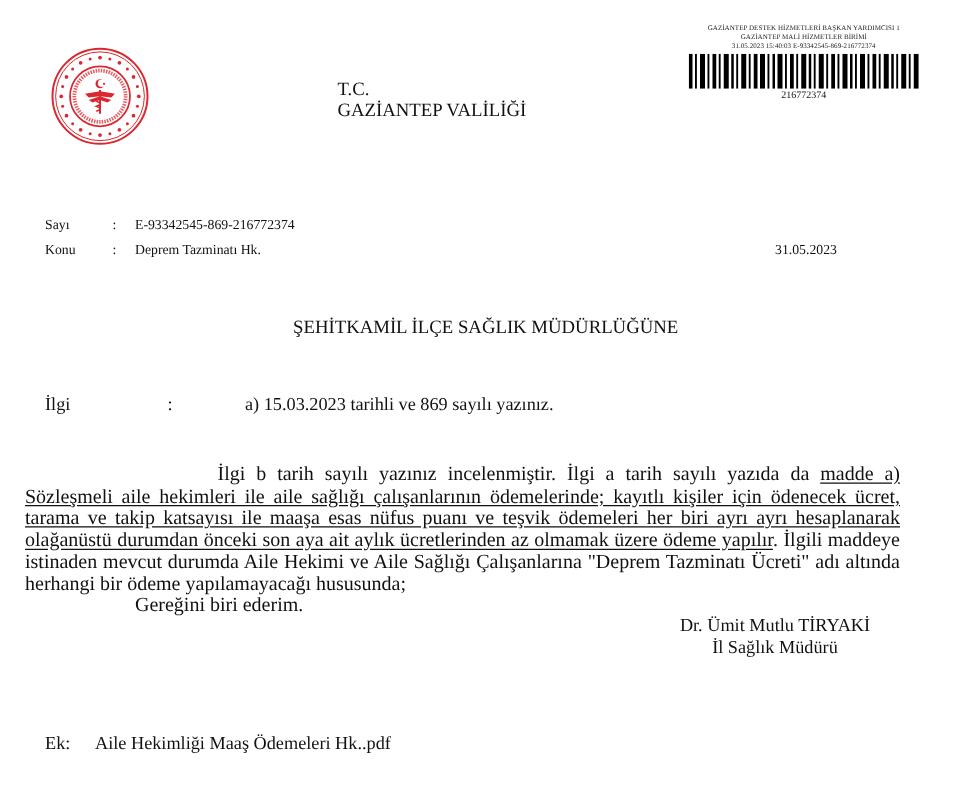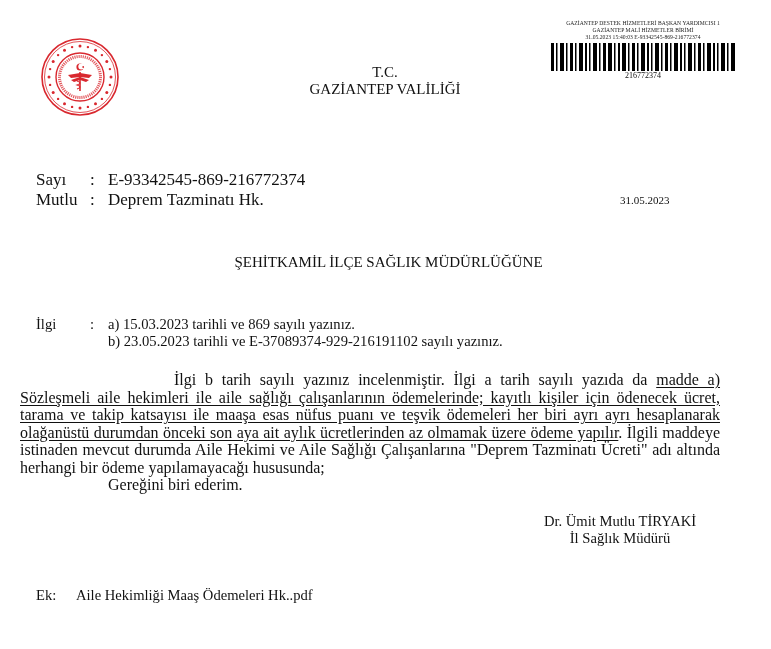--- a/index.html
+++ b/index.html
@@ -18,21 +18,21 @@
     .abs { position: absolute; }
 
     
     .logo {
       left: 40px; top: 37px; width: 80px; height: 80px;
     }
 
     
     .header {
       left: 270px; top: 64px; width: 230px;
-      text-align: center;
+      text-align: left;
       font-size: 15px;
       line-height: 17px;
     }
 
     
     .barcode-block {
       left: 548px; top: 20px; width: 190px;
       text-align: center;
     }
     .barcode-caption {
@@ -51,21 +51,21 @@
     .barcode-number {
       font-size: 8px;
       line-height: 10px;
       color: #111;
       margin-top: 0px;
     }
 
     
     .meta-row {
       left: 36px;
-      font-size: 17px;
+      font-size: 11px;
       line-height: 18px;
       display: flex;
       white-space: nowrap;
     }
     .meta-label { width: 54px; }
     .meta-colon { width: 18px; }
     .meta-value { }
 
     .date {
       left: 620px; top: 171px;
@@ -77,40 +77,41 @@
       text-align: center;
       font-size: 15px; line-height: 18px;
       padding-left: 6px;
       box-sizing: border-box;
     }
 
     .ilgi-row {
       left: 36px; top: 316px;
       font-size: 14.6px; line-height: 17px;
       display: flex;
+      gap: 44px;
     }
     .ilgi-label { width: 54px; }
     .ilgi-colon { width: 18px; }
     .ilgi-items div { white-space: nowrap; }
 
     .body-text {
       left: 20px; top: 371px; width: 700px;
       font-size: 16px; line-height: 17.5px;
       text-align: justify;
     }
     .body-text p { margin: 0; }
     .indent { display: inline-block; width: 154px; }
     .u { text-decoration: underline; text-underline-offset: 2px; }
     .closing {
       margin-top: 0;
       padding-left: 88px;
     }
 
     .signature {
-      left: 520px; top: 513px; width: 200px;
+      left: 520px; top: 493px; width: 200px;
       text-align: center;
       font-size: 14.6px; line-height: 17px;
     }
 
     .attachment {
       left: 36px; top: 587px;
       font-size: 14.6px; line-height: 17px;
       display: flex;
       white-space: nowrap;
     }
@@ -224,35 +225,34 @@
   <div class="barcode-number">216772374</div>
 </div>
 
 <div class="abs meta-row" style="top:171px;">
   <span class="meta-label">Sayı</span>
   <span class="meta-colon">:</span>
   <span class="meta-value">E-93342545-869-216772374</span>
 </div>
 
 <div class="abs meta-row" style="top:191px;">
-  <span class="meta-label">Mutlu</span>
+  <span class="meta-label">Konu</span>
   <span class="meta-colon">:</span>
   <span class="meta-value">Deprem Tazminatı Hk.</span>
 </div>
 
 <div class="abs date">31.05.2023</div>
 
 <div class="abs recipient">ŞEHİTKAMİL İLÇE SAĞLIK MÜDÜRLÜĞÜNE</div>
 
 <div class="abs ilgi-row">
   <span class="ilgi-label">İlgi</span>
   <span class="ilgi-colon">:</span>
   <div class="ilgi-items">
     <div>a) 15.03.2023 tarihli ve 869 sayılı yazınız.</div>
-    <div>b) 23.05.2023 tarihli ve E-37089374-929-216191102 sayılı yazınız.</div>
   </div>
 </div>
 
 <div class="abs body-text">
   <p><span class="indent"></span><span>İlgi b  tarih sayılı yazınız incelenmiştir. İlgi a tarih sayılı yazıda da  </span><span class="u">madde a) Sözleşmeli aile hekimleri ile aile sağlığı çalışanlarının ödemelerinde; kayıtlı kişiler için ödenecek ücret, tarama ve takip katsayısı ile maaşa esas nüfus puanı ve teşvik ödemeleri her biri ayrı ayrı hesaplanarak olağanüstü durumdan önceki son aya ait aylık ücretlerinden az olmamak üzere ödeme yapılır</span><span>. İlgili maddeye istinaden mevcut durumda Aile Hekimi ve Aile Sağlığı Çalışanlarına "Deprem Tazminatı Ücreti" adı altında herhangi bir ödeme yapılamayacağı hususunda;</span></p>
   <p class="closing">Gereğini biri ederim.</p>
 </div>
 
 <div class="abs signature">
   <div>Dr. Ümit Mutlu TİRYAKİ</div>

